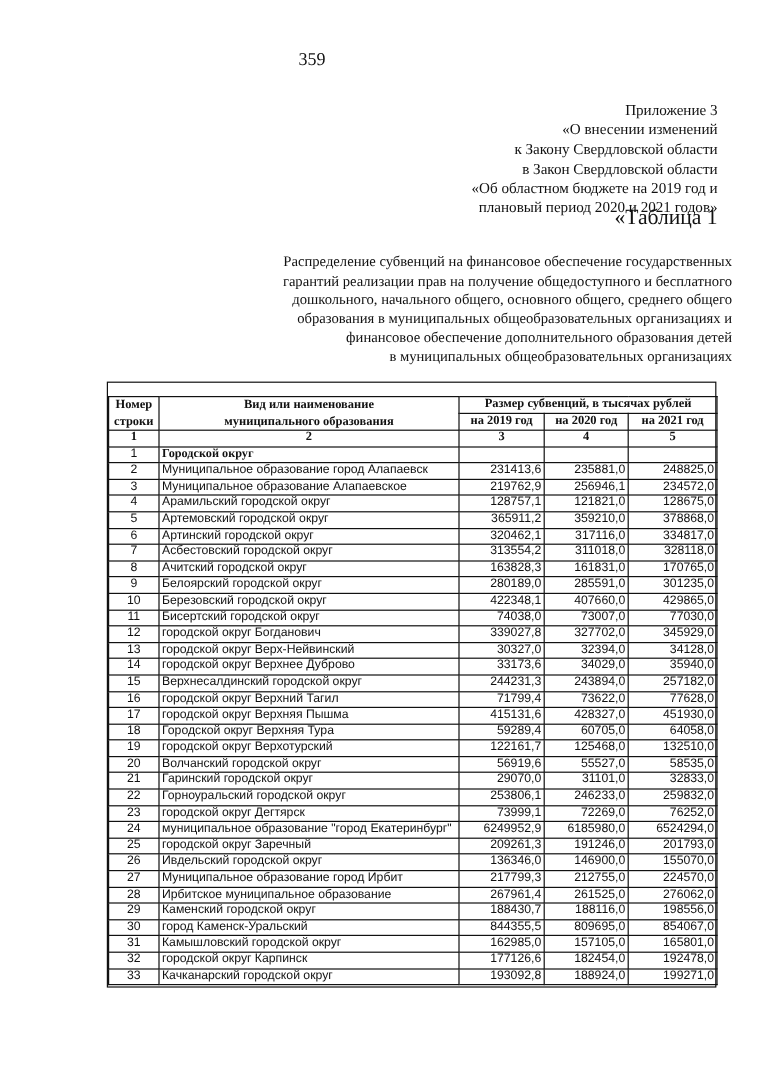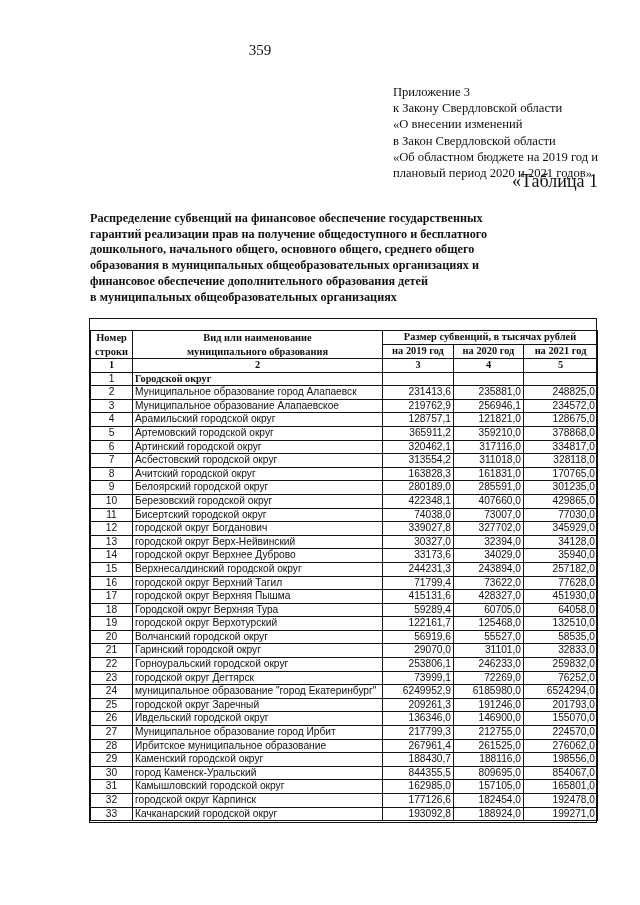--- a/index.html
+++ b/index.html
@@ -1,43 +1,43 @@
 <!DOCTYPE html>
 <html><head>
 <meta charset="utf-8">
 <style>
   html, body { margin:0; padding:0; background:#ffffff; }
   body { width:640px; height:905px; position:relative; overflow:hidden;
          font-family:"Liberation Serif", "DejaVu Serif", serif; color:#111; }
   .page-num { position:absolute; top:42px; left:0; width:520px; text-align:center; font-size:15px; }
-  .appendix { position:absolute; top:84px; right:42px; text-align:left; font-size:12.6px; line-height:16.2px; }
+  .appendix { position:absolute; top:84px; right:42px; text-align:right; font-size:12.6px; line-height:16.2px; }
   .appendix div { white-space:nowrap; }
   .table-label { position:absolute; top:171px; right:42px; font-size:18px; }
-  .title { position:absolute; top:211px; left:90px; width:507px; text-align:left;
-           font-weight:bold; font-size:12.2px; line-height:15.7px; }
+  .title { position:absolute; top:211px; left:103px; width:507px; text-align:right;
+           font-weight:normal; font-size:12.2px; line-height:15.7px; }
   .title div { white-space:nowrap; }
   table.data { position:absolute; top:330px; left:90px; border-collapse:collapse;
                font-size:10.2px; table-layout:fixed; width:507px; }
   table.data td { border:1px solid #111; padding:0 2px; height:12.6px; line-height:12.6px;
                   white-space:nowrap; overflow:hidden; font-family:"Liberation Sans", "DejaVu Sans", sans-serif; }
   table.data thead td { font-family:"Liberation Serif", "DejaVu Serif", serif; font-weight:bold; text-align:center; font-size:10.4px; }
   td.num { text-align:center; }
   td.val { text-align:right; }
   tr.group td.name { font-weight:bold; font-family:"Liberation Serif", "DejaVu Serif", serif; }
   .outer { position:absolute; top:318px; left:89px; width:508px; height:505px; border:1.5px solid #111; pointer-events:none; box-sizing:border-box; }
 </style>
 </head>
 <body>
 
 <div class="page-num">359</div>
 
 <div class="appendix">
   <div>Приложение 3</div>
+  <div>«О внесении изменений</div>
   <div>к Закону Свердловской области</div>
-  <div>«О внесении изменений</div>
   <div>в Закон Свердловской области</div>
   <div>«Об областном бюджете на 2019 год и</div>
   <div>плановый период 2020 и 2021 годов»</div>
 </div>
 
 <div class="table-label">«Таблица 1</div>
 
 <div class="title">
   <div>Распределение субвенций на финансовое обеспечение государственных</div>
   <div>гарантий реализации прав на получение общедоступного и бесплатного</div>

